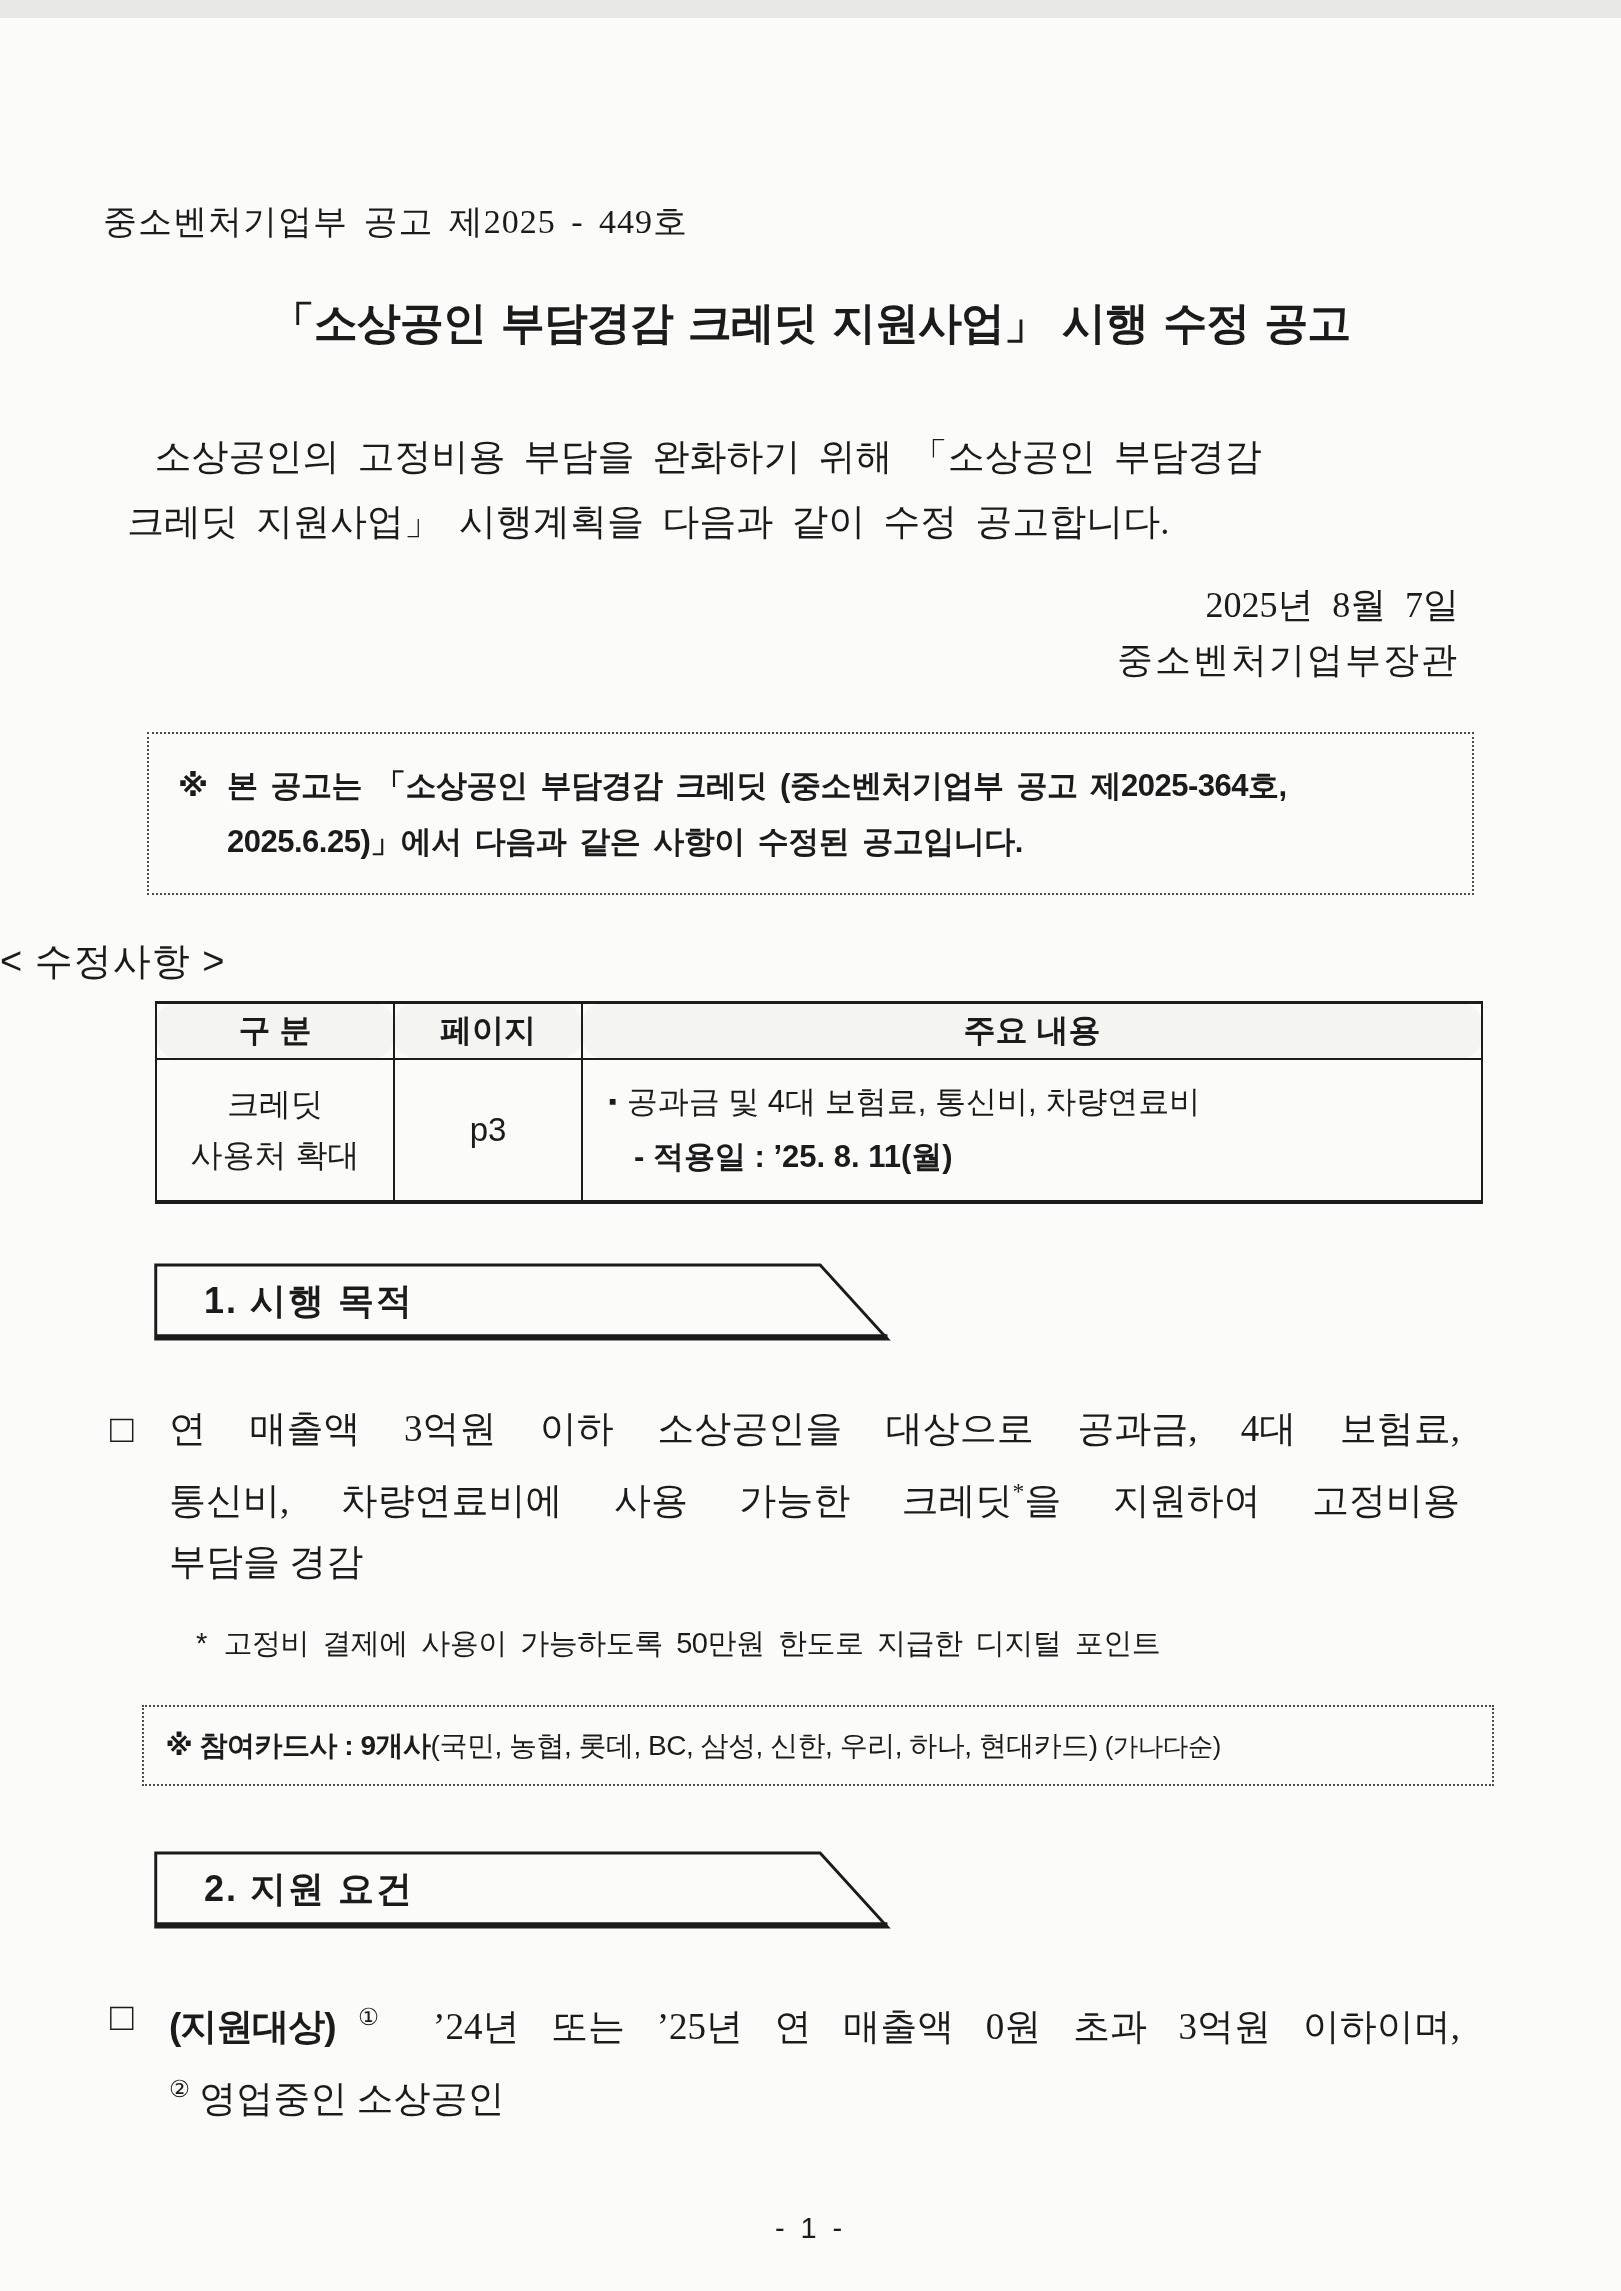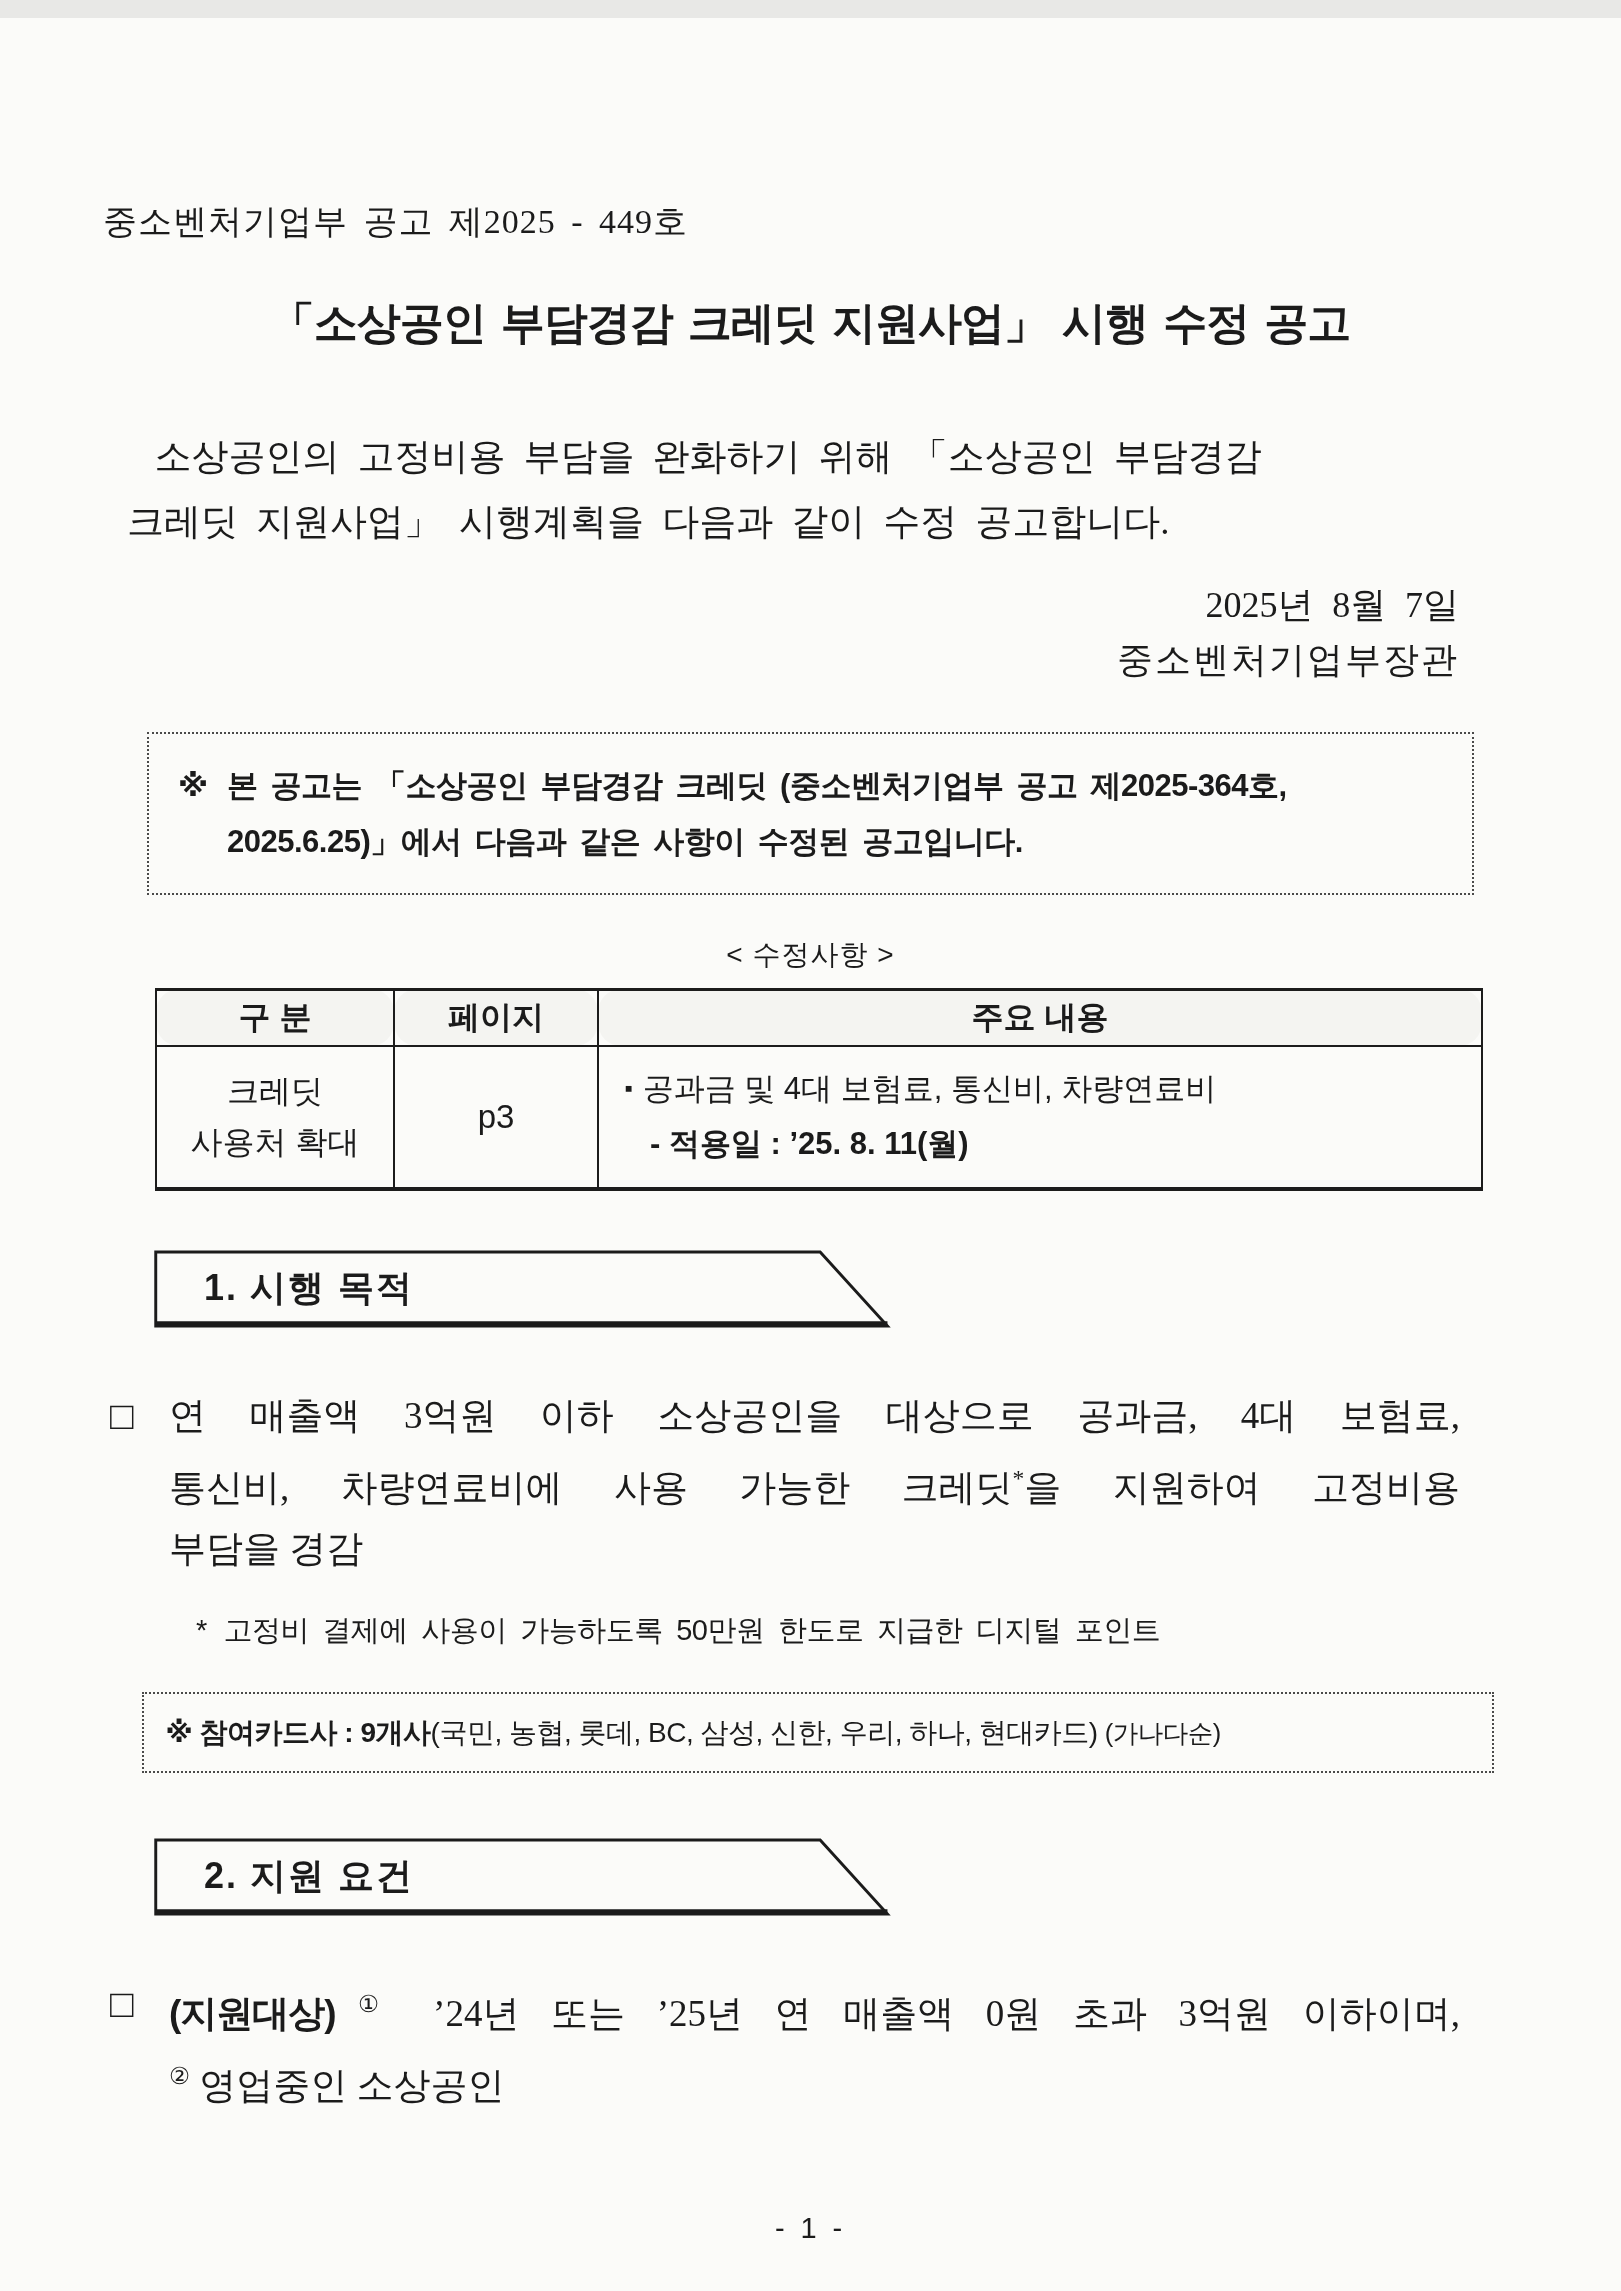--- a/index.html
+++ b/index.html
@@ -47,22 +47,21 @@
     padding:23.5px 27.4px 23.5px 29px;
     display:flex;
     font-size:31px; font-weight:700; line-height:56px;
     letter-spacing:-0.5px;
   }
   .notice-box .marker { width:49px; flex:none; }
   .notice-box .ntext { flex:1; word-spacing:4.9px; }
 
   .revision-label {
     margin-top:41px;
-    text-align:center;
-    font-size:28px; letter-spacing:1px;
+    font-size:38px; letter-spacing:1px;
   }
 
   .rev-table {
     margin:13.7px 0 0 155px;
     width:1328px;
     border-collapse:collapse;
   }
   .rev-table th, .rev-table td {
     border:2px solid #1c1c1c;
     vertical-align:middle;
@@ -70,21 +69,21 @@
   .rev-table th {
     border-top:3.9px solid #1c1c1c;
     height:57px;
     font-size:32px; font-weight:700;
     background:#f4f4f1;
     text-align:center;
     border-radius:23px;
   }
   .rev-table td { border-bottom:4.9px solid #1c1c1c; }
   .col-cat { width:238px; }
-  .col-page { width:204px; }
+  .col-page { width:188px; }
   .cell-cat {
     text-align:center; font-size:32px; line-height:51px; padding:9.8px 0;
   }
   .cell-page { text-align:center; font-size:33px; }
   .cell-content { padding:15.7px 19.6px 17.6px 25.5px; font-size:31px; line-height:51px; }
   .cell-content .bullet { font-size:23.5px; vertical-align:2.9px; margin-right:9.8px; }
   .cell-content .sub { font-weight:700; padding-left:25.5px; margin-top:3.9px; }
 
   .banner {
     position:relative;

